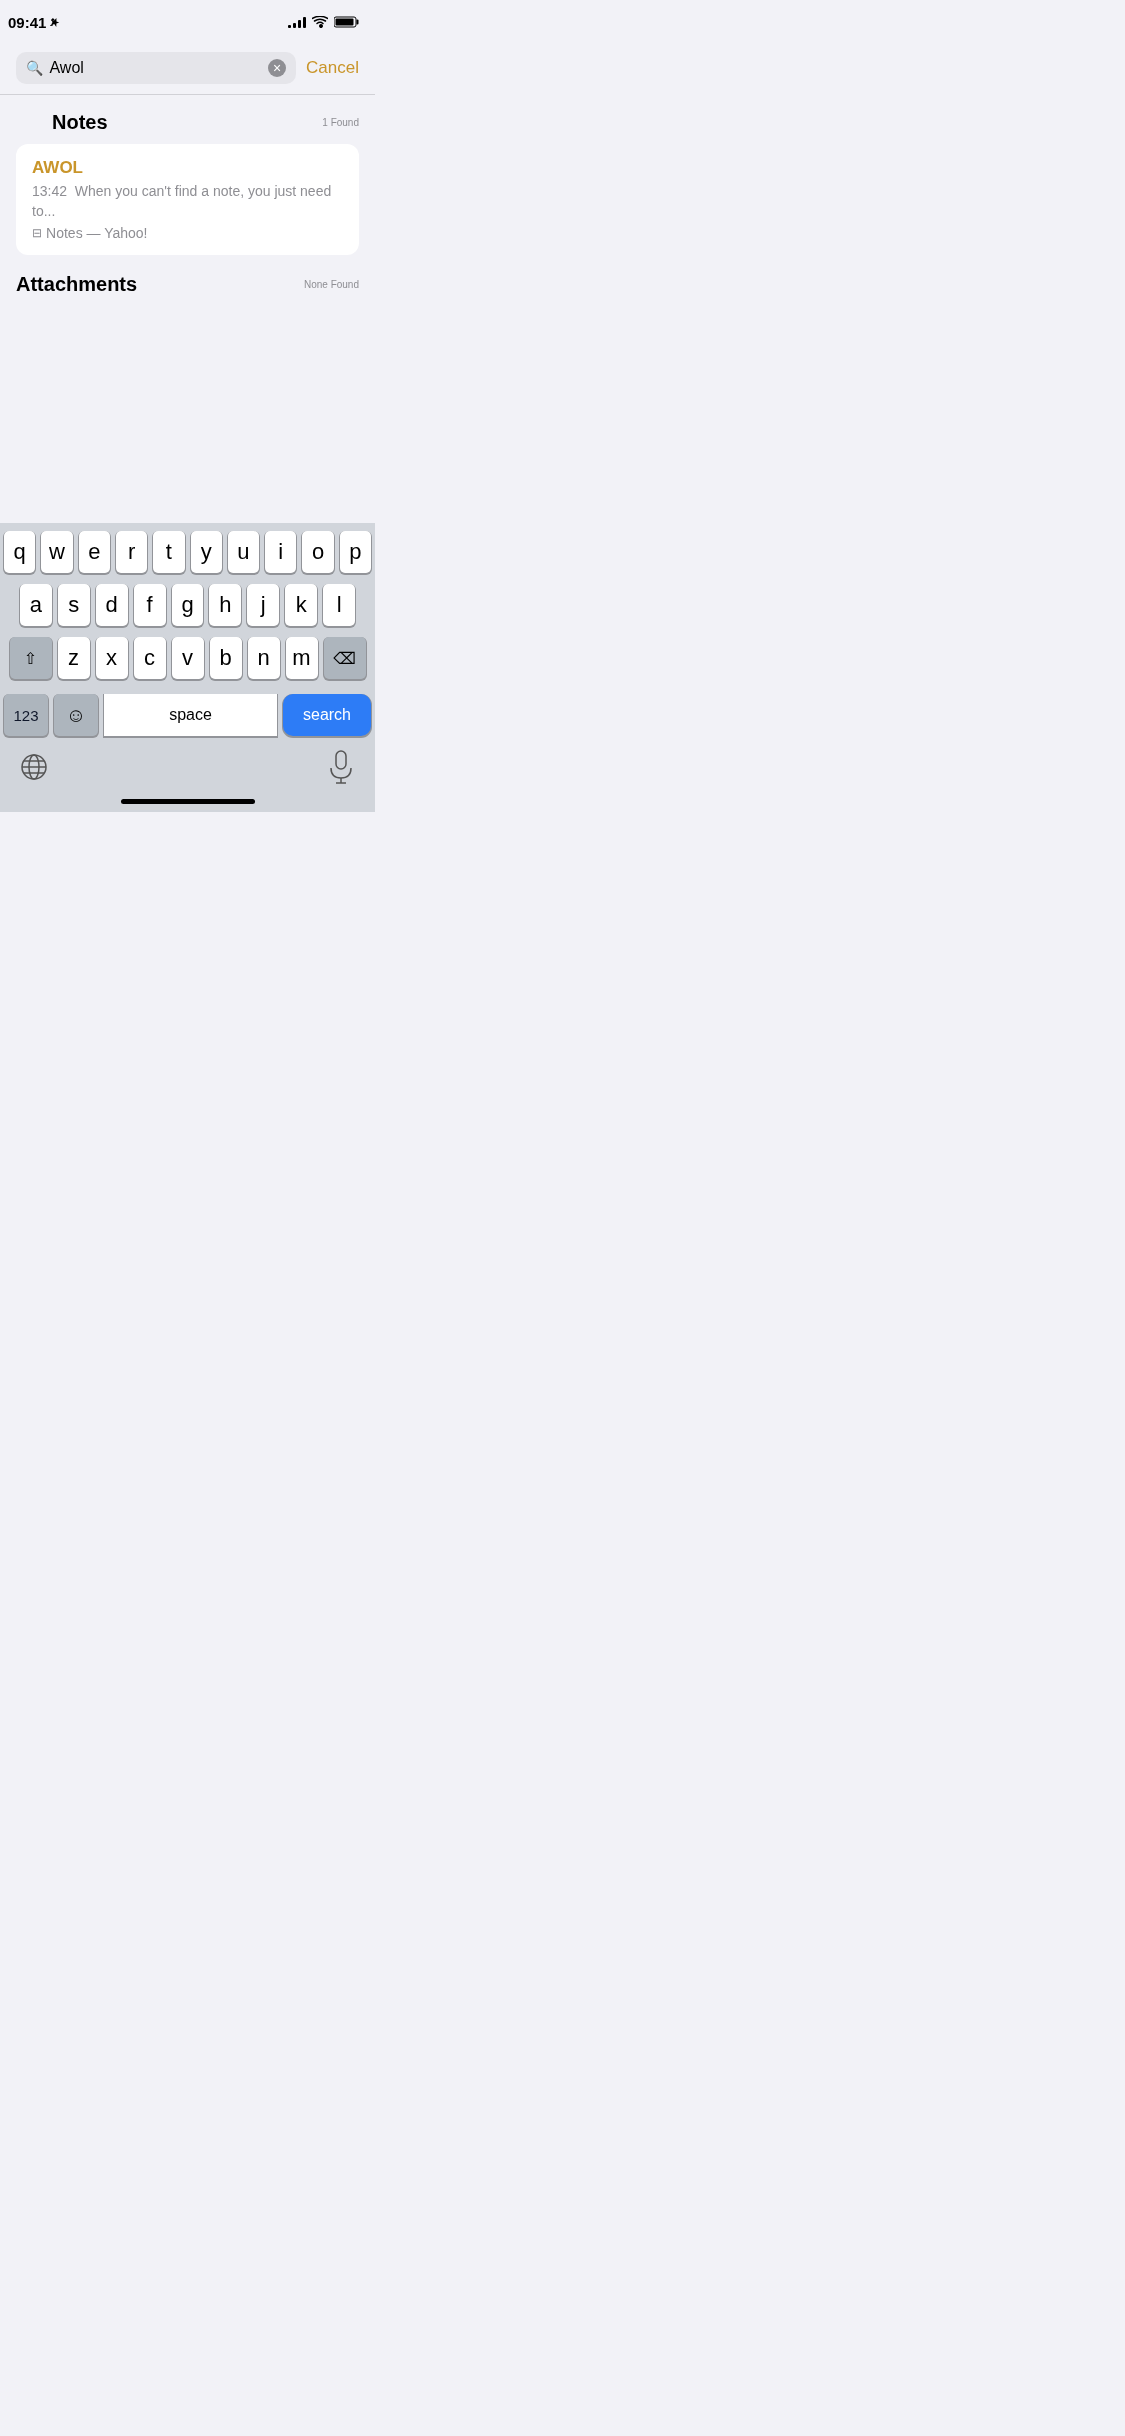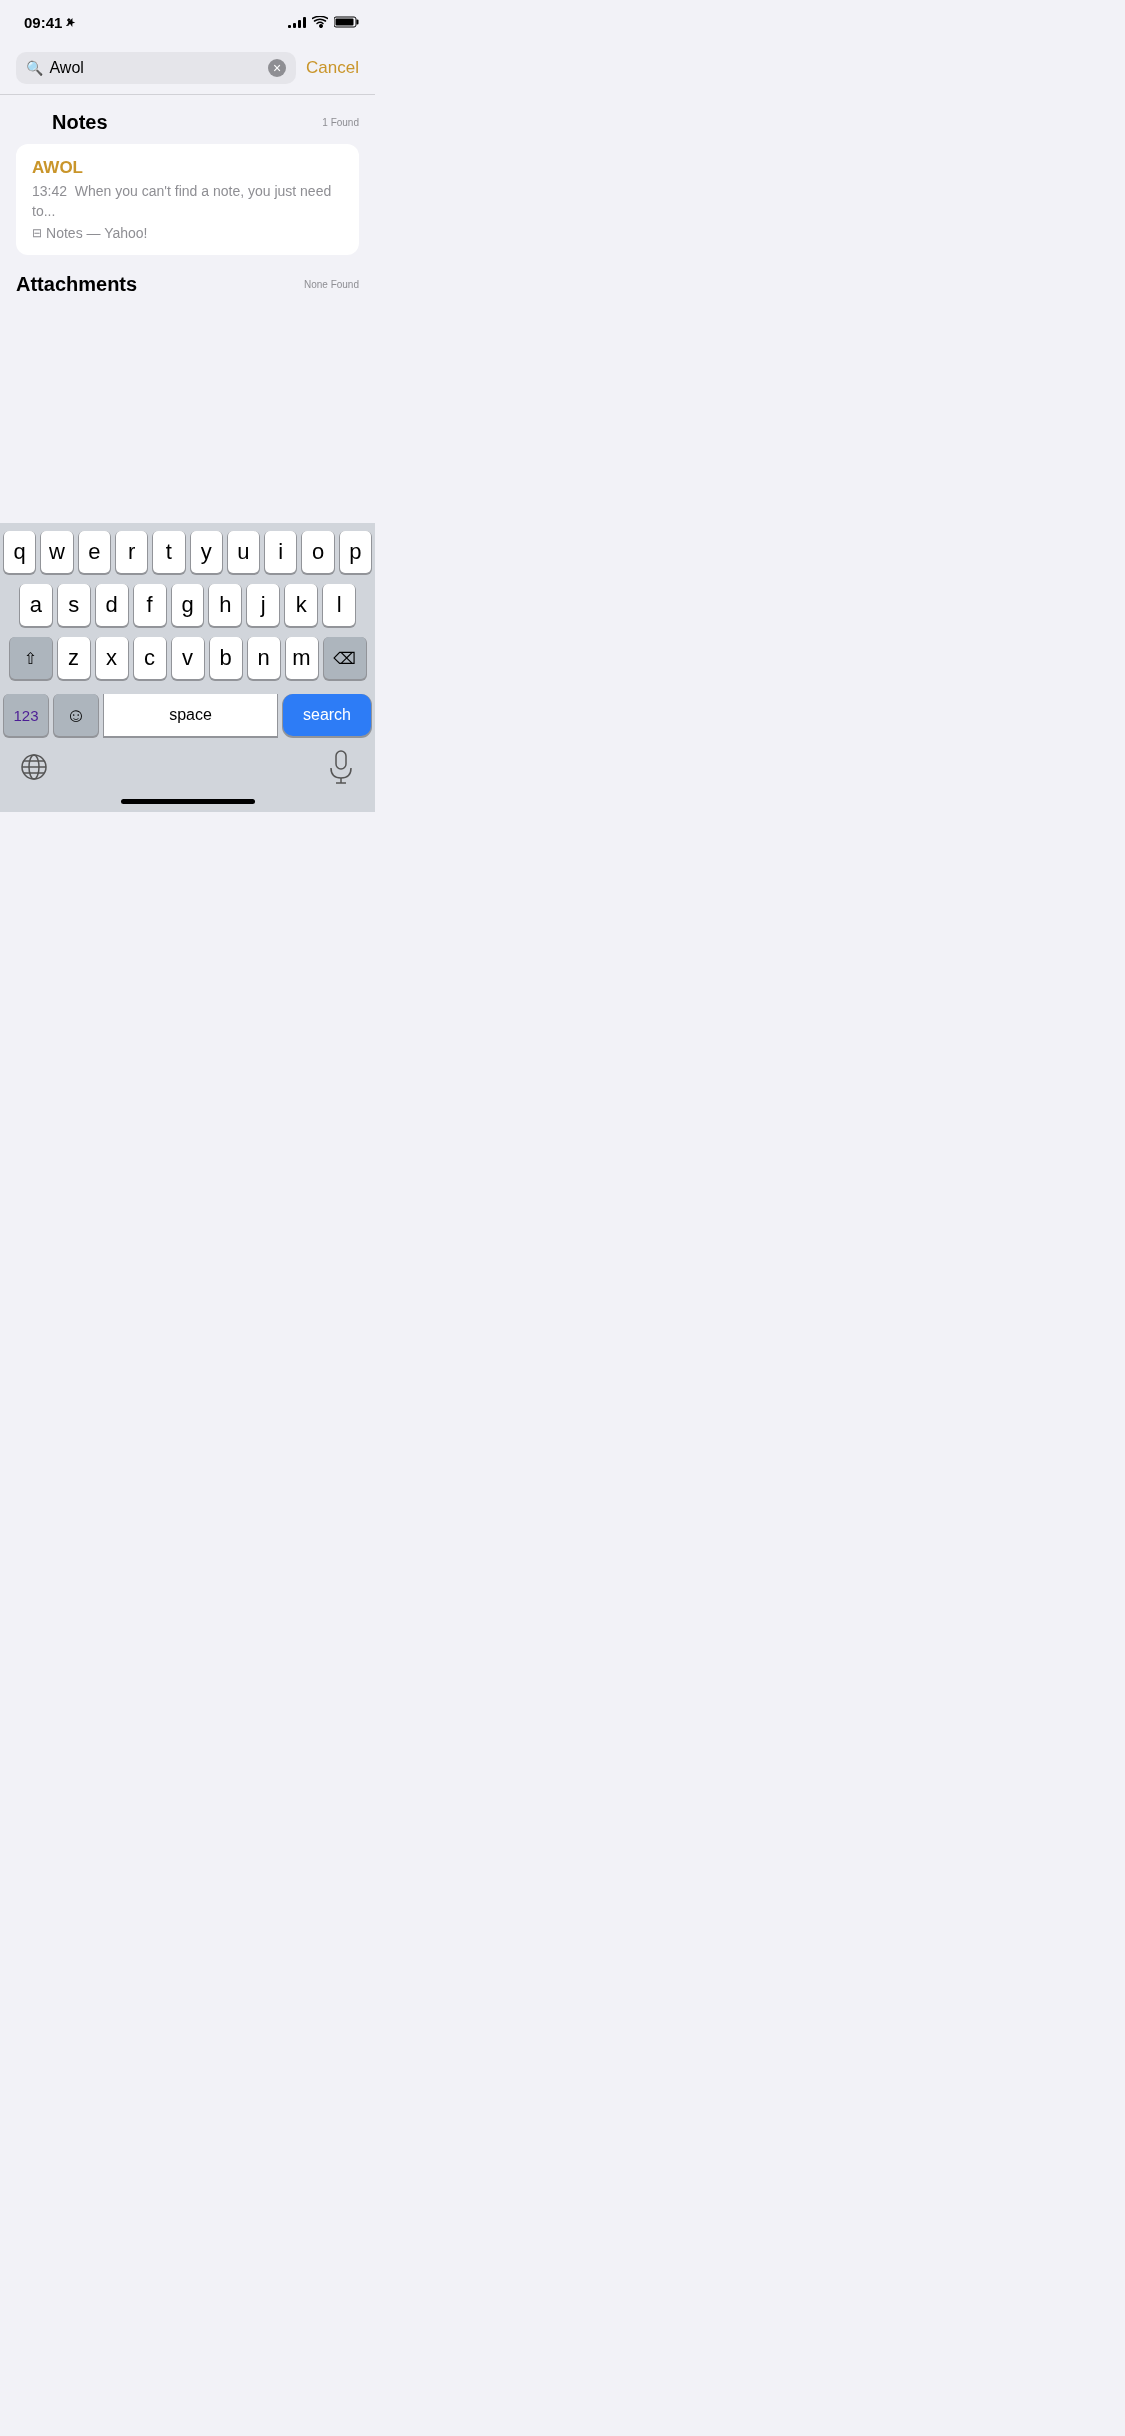--- a/index.html
+++ b/index.html
@@ -14,21 +14,21 @@
       position: relative;
     }
 
     
     .status-bar {
       height: 44px;
       background: #f2f2f7;
       display: flex;
       align-items: center;
       justify-content: space-between;
-      padding: 0 16px 0 24px;
+      padding: 0 16px 0 8px;
     }
     .status-time {
       font-size: 15px;
       font-weight: 600;
       color: #000;
       display: flex;
       align-items: center;
       gap: 4px;
     }
     .status-icons {
@@ -241,21 +241,21 @@
     }
 
     .key-123 {
       height: 42px;
       background: #adb5bd;
       border-radius: 5px;
       display: flex;
       align-items: center;
       justify-content: center;
       font-size: 15px;
-      color: #4c1d95;
+      color: #0f172a;
       cursor: pointer;
       box-shadow: 0 1px 0 1px rgba(0,0,0,0.3);
       min-width: 44px;
       font-family: inherit;
       user-select: none;
     }
 
     .key-emoji {
       height: 42px;
       width: 44px;

